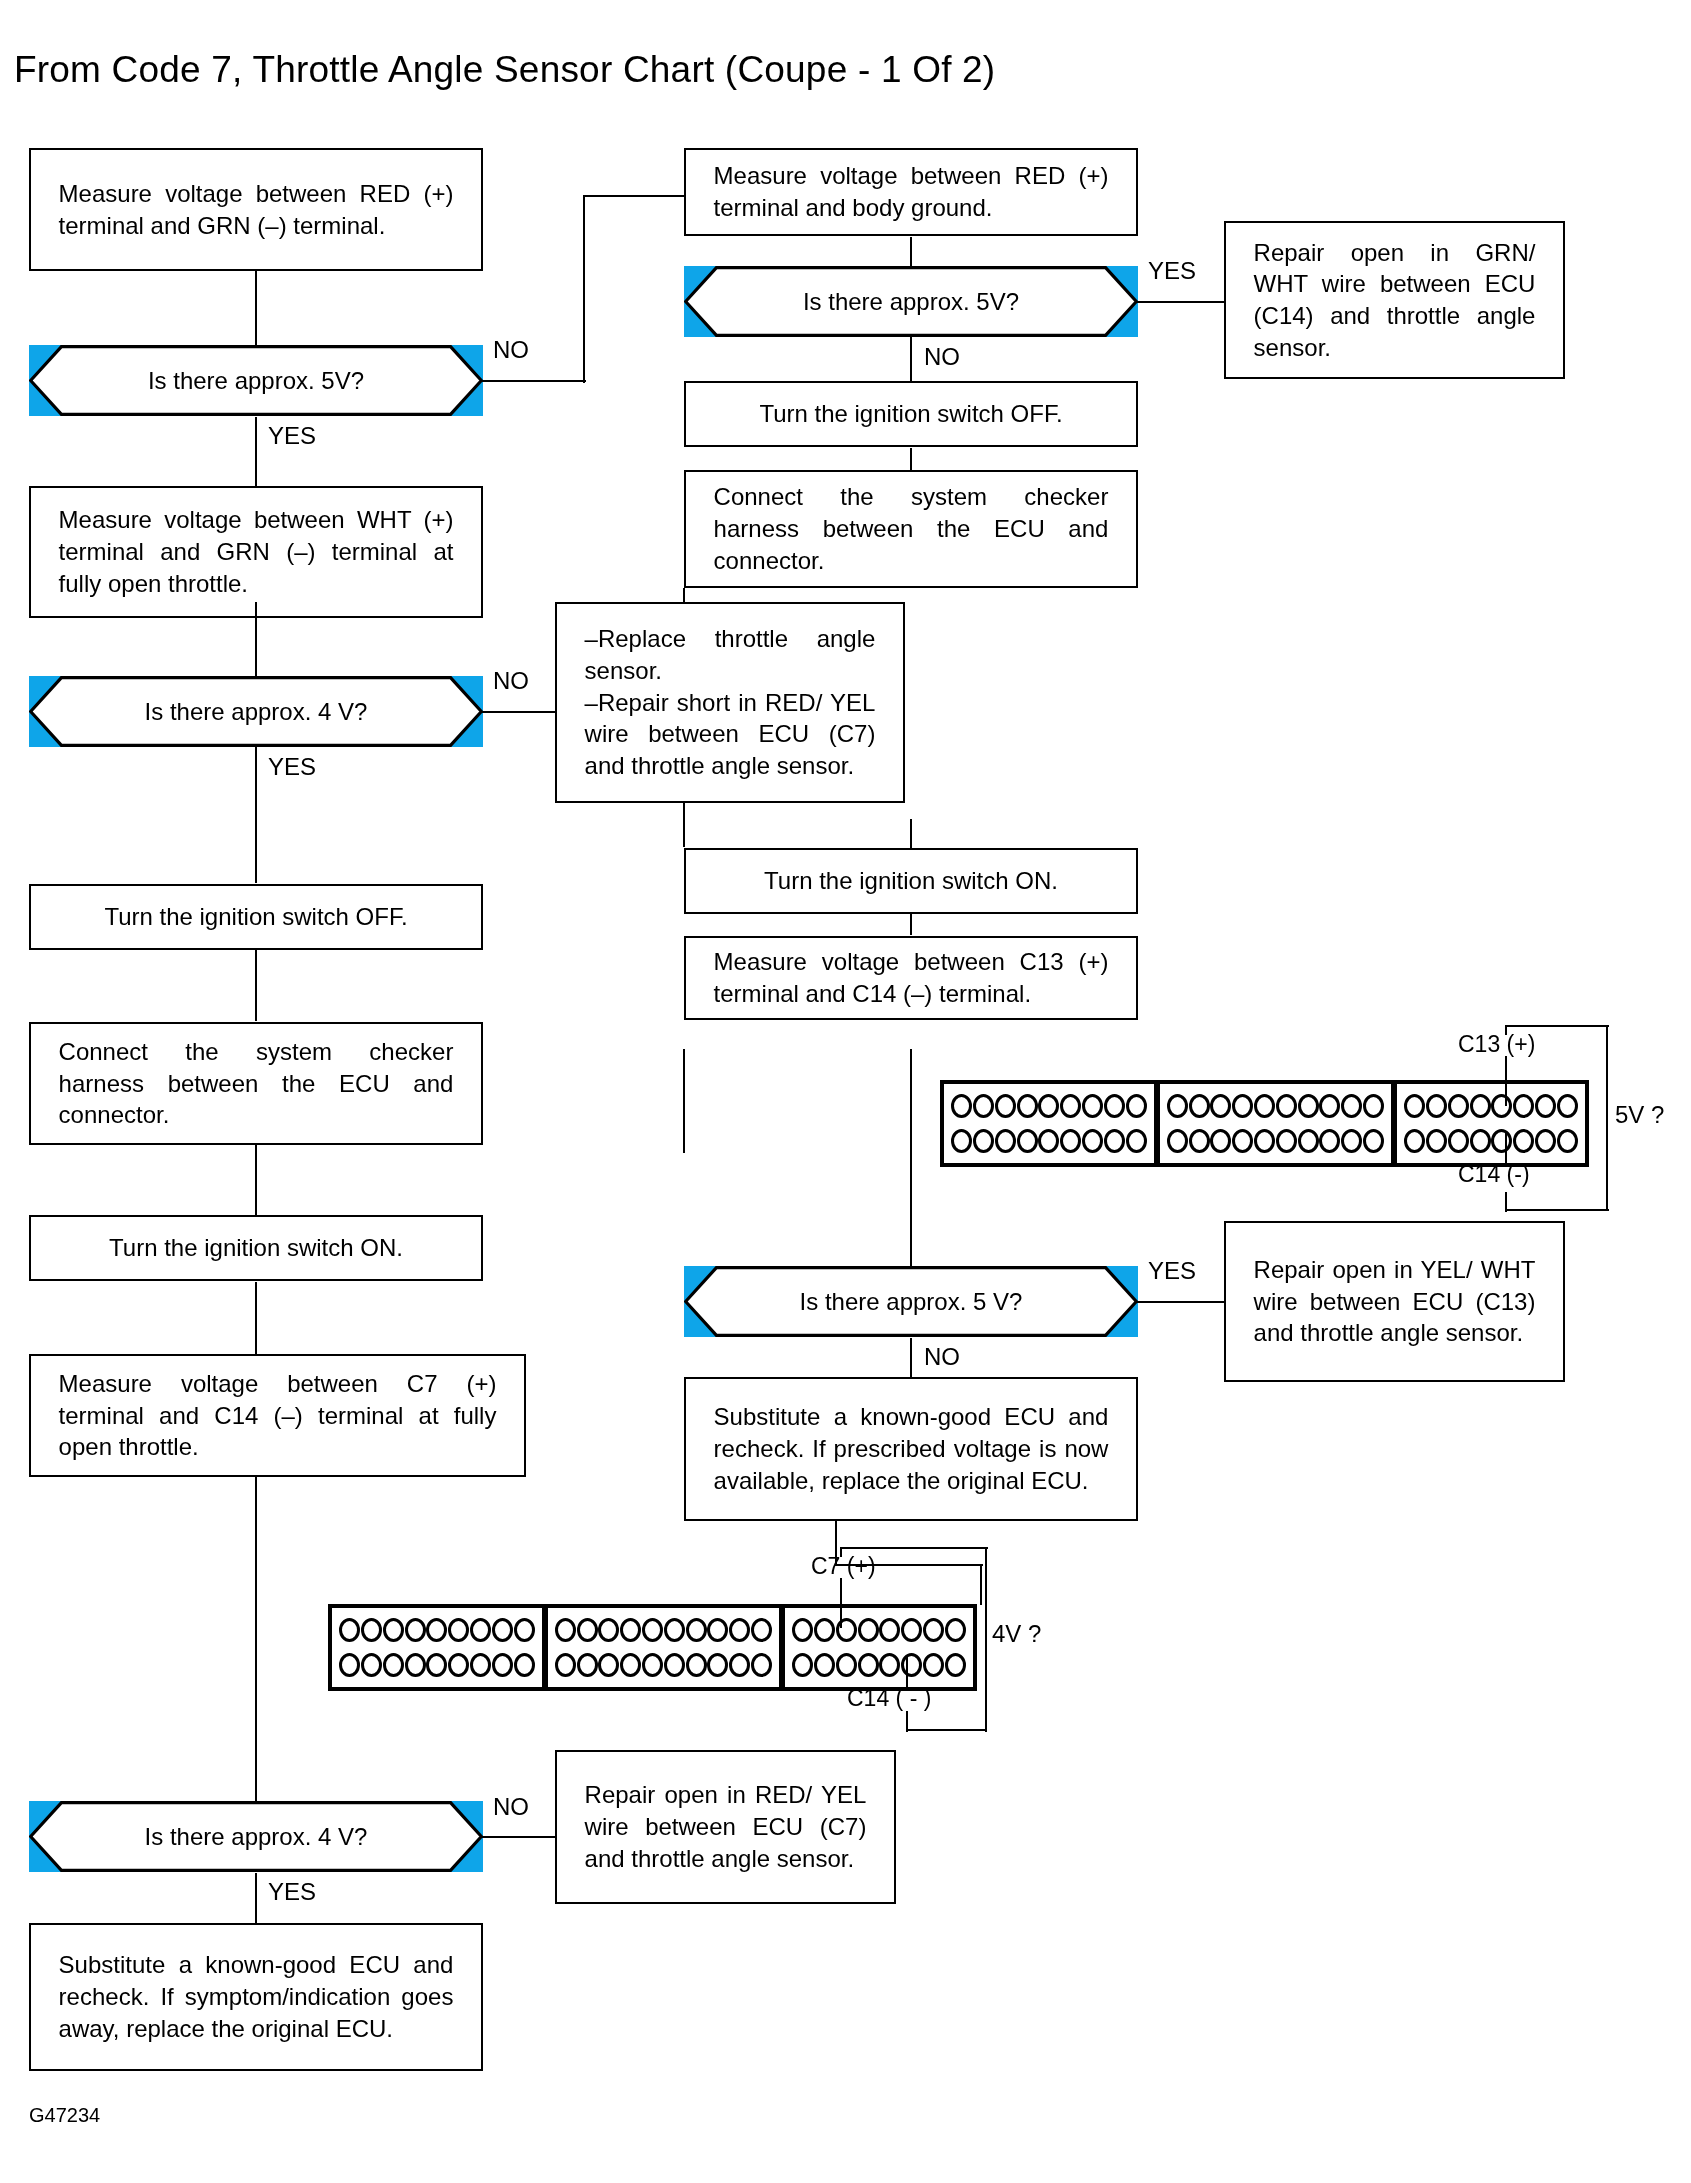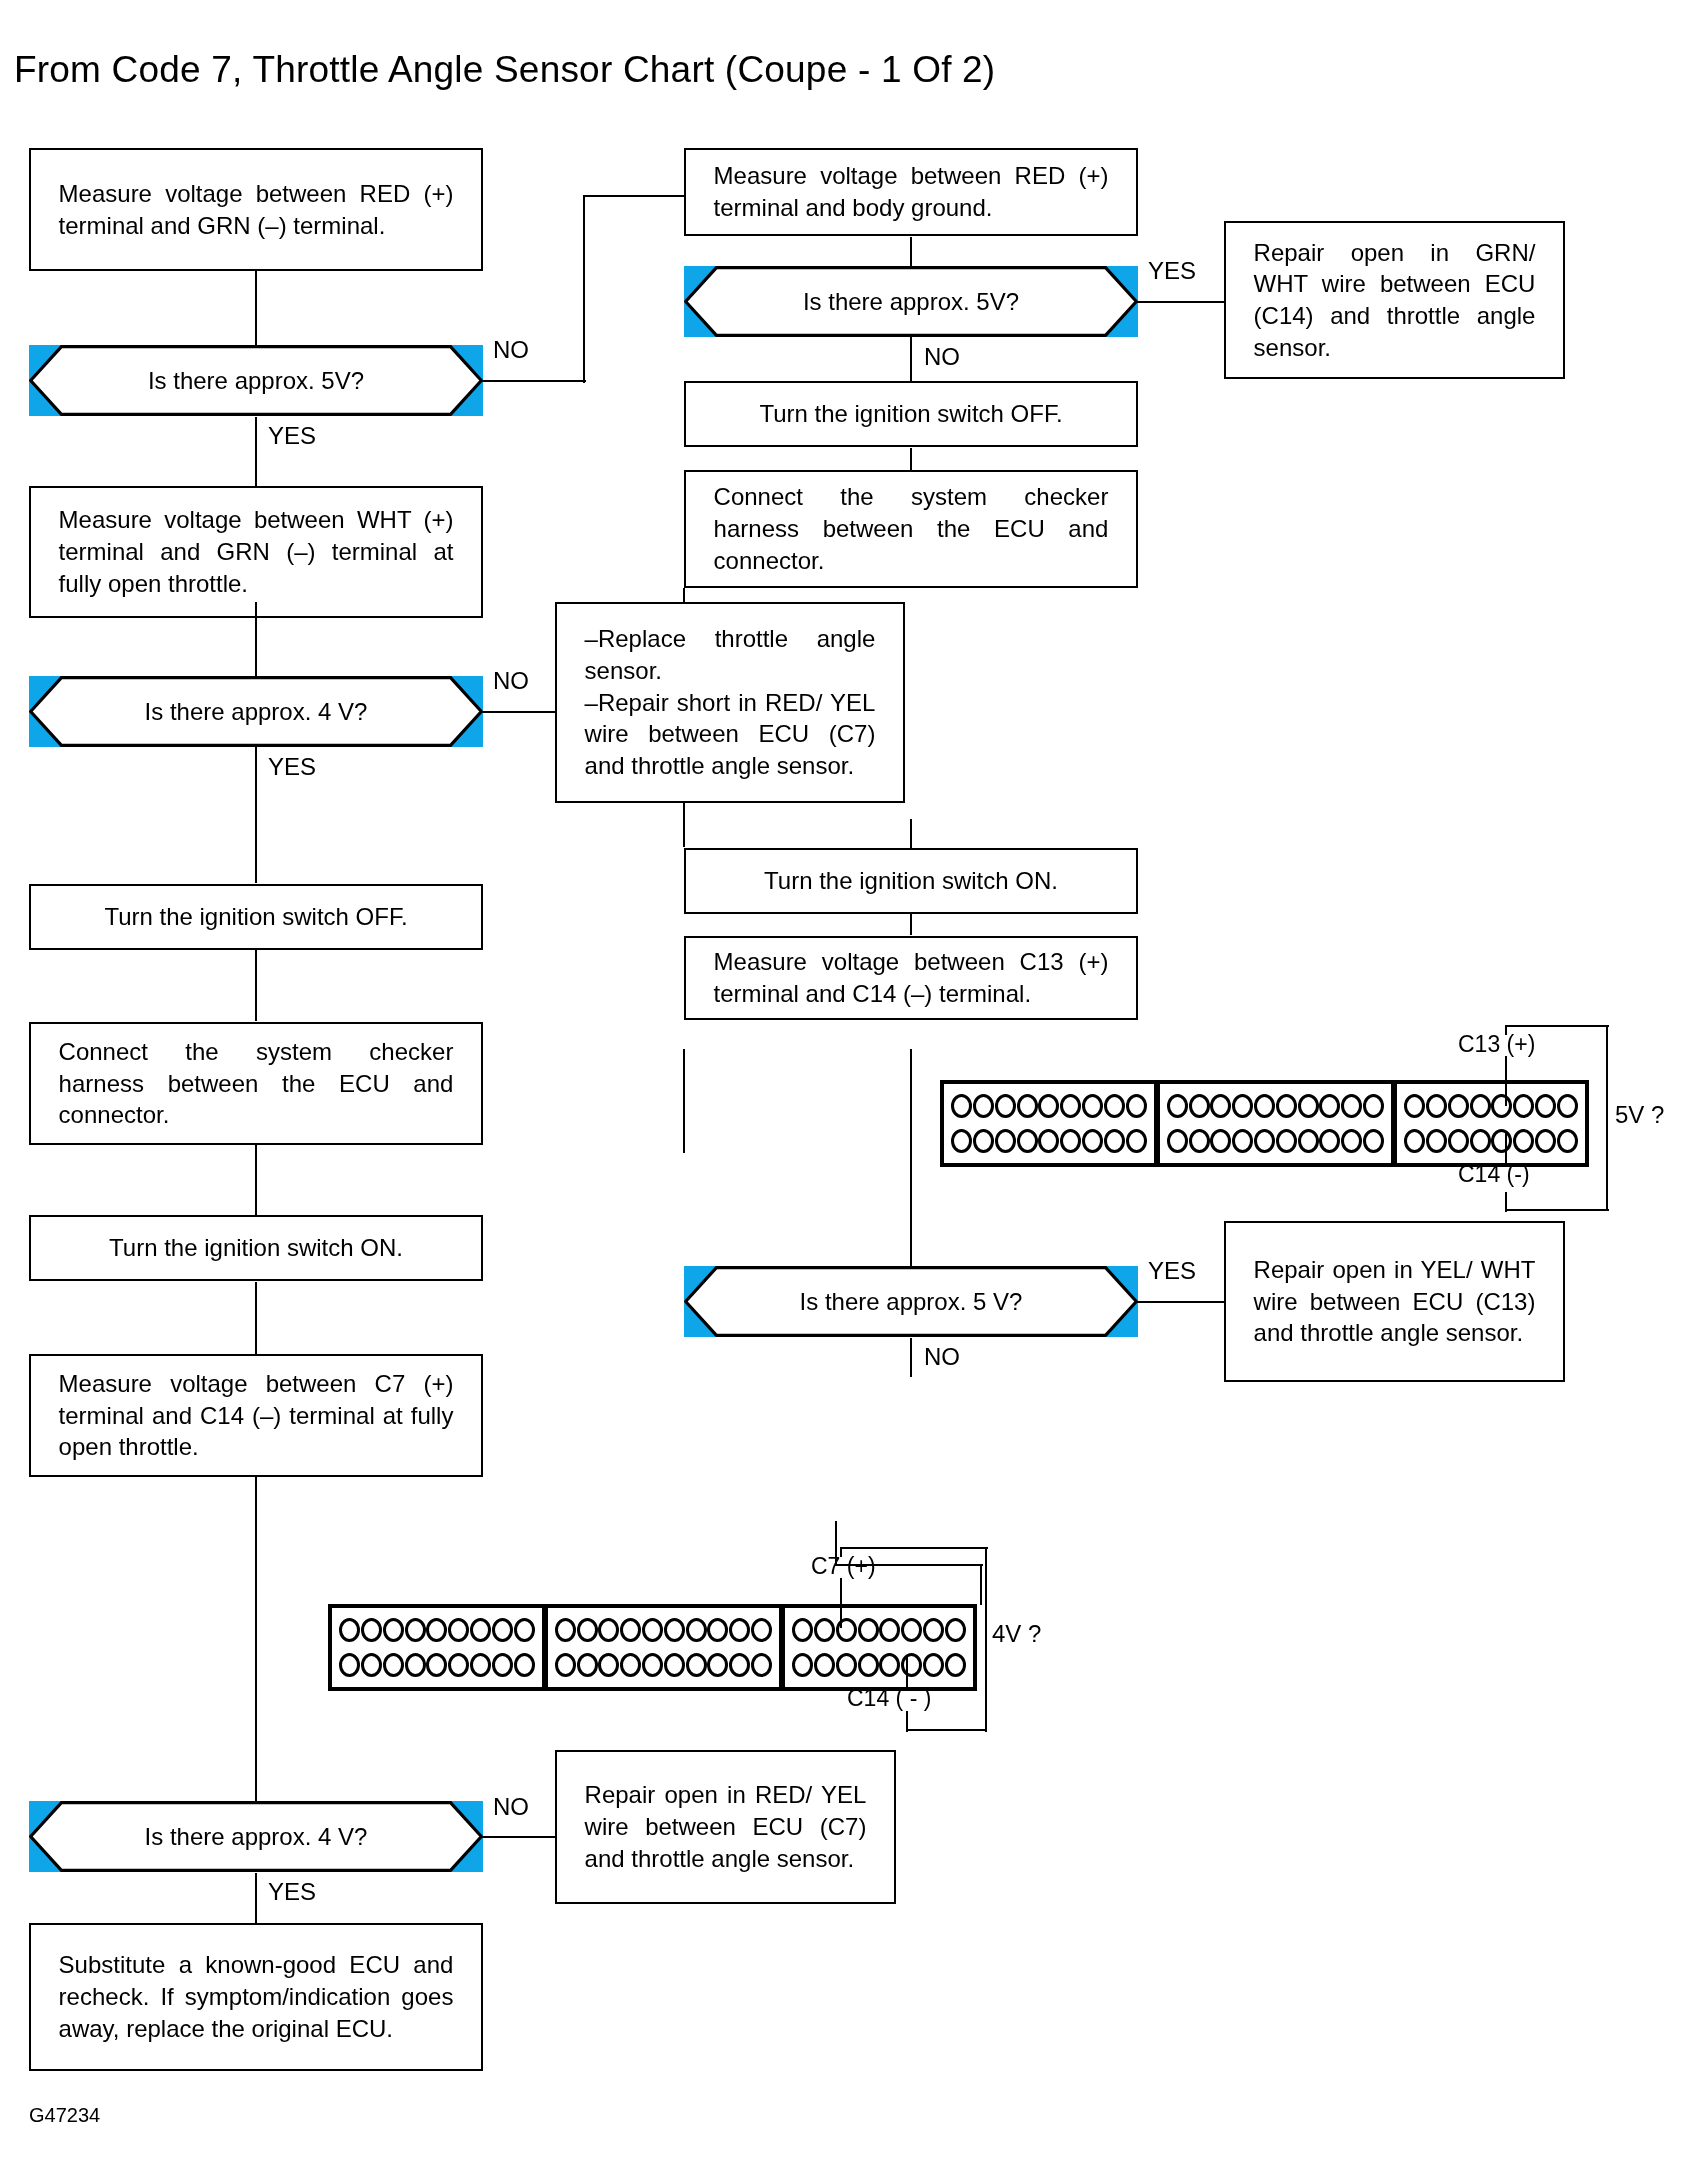--- a/index.html
+++ b/index.html
@@ -190,21 +190,21 @@
   </div>
 
   <div class="ln lnv" style="left:255px; top:1145px; width:2.4px; height:71px;"></div>
 
   <div class="box center" style="left:29px; top:1215px; width:454px; height:66px;">
     <div class="txt">Turn the ignition switch ON.</div>
   </div>
 
   <div class="ln lnv" style="left:255px; top:1282px; width:2.4px; height:72px;"></div>
 
-  <div class="box" style="left:29px; top:1354px; width:454px; height:123px;">
+  <div class="box" style="left:29px; top:1354px; width:497px; height:123px;">
     <div class="txt">Measure voltage between C7 (+) terminal and C14 (–) terminal at fully open throttle.</div>
   </div>
 
   <div class="ln lnv" style="left:255px; top:1477px; width:2.4px; height:324px;"></div>
 
   <div class="hex" style="left:29px; top:1801px; width:454px; height:71px;">
     <svg viewBox="0 0 560 88" preserveAspectRatio="none">
       <polygon points="40,2 520,2 558,44 520,86 40,86 2,44" fill="#ffffff" stroke="#000000" stroke-width="4"></polygon>
     </svg>
     <span class="htxt">Is there approx. 4 V?</span>
@@ -275,20 +275,23 @@
     </svg>
     <span class="htxt">Is there approx. 5 V?</span>
   </div>
 
   <div class="elab" style="left:1148px; top:1257px;">YES</div>
   <div class="ln lnh" style="left:1137px; top:1301px; width:89px; height:2.4px;"></div>
 
   <div class="elab" style="left:924px; top:1343px;">NO</div>
   <div class="ln lnv" style="left:910px; top:1338px; width:2.4px; height:39px;"></div>
 
+  <div class="box" style="left:684px; top:1377px; width:454px; height:144px;">
+    <div class="txt">Substitute a known-good ECU and recheck. If prescribed voltage is now available, replace the original ECU.</div>
+  </div>
 
   <div class="ln lnv" style="left:835px; top:1521px; width:2.4px; height:45px;"></div>
   <div class="ln lnh" style="left:835px; top:1564px; width:148px; height:2.4px;"></div>
   <div class="ln lnv" style="left:980px; top:1564px; width:2.4px; height:41px;"></div>
 
   <div class="box" style="left:1224px; top:221px; width:341px; height:158px;">
     <div class="txt">Repair open in GRN/ WHT wire between ECU (C14) and throttle angle sensor.</div>
   </div>
 
   <div class="box" style="left:555px; top:602px; width:350px; height:201px;">

